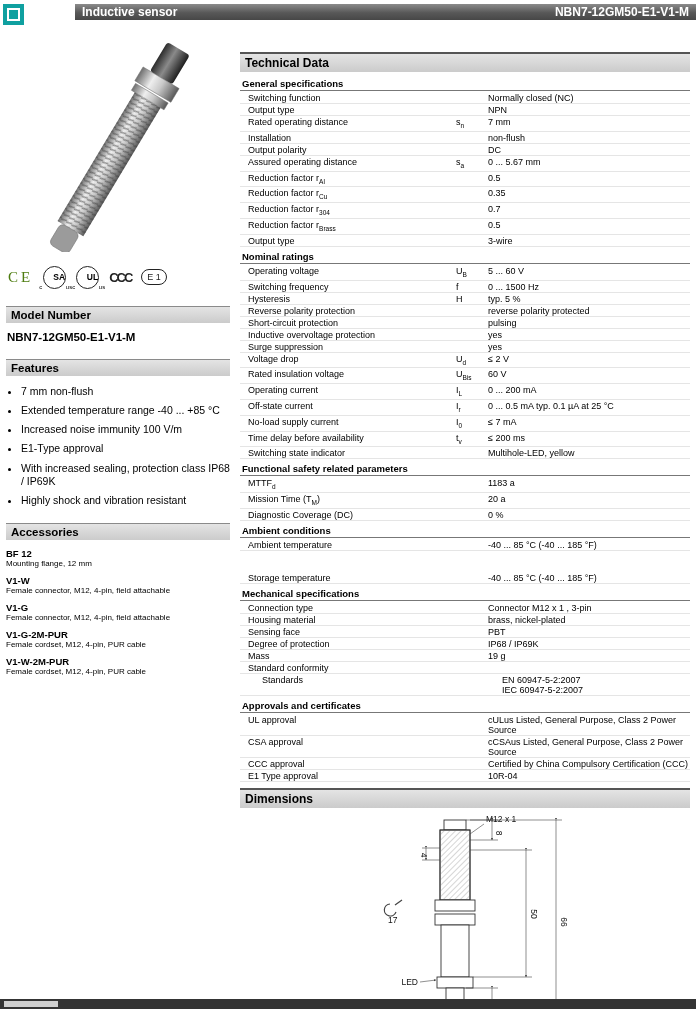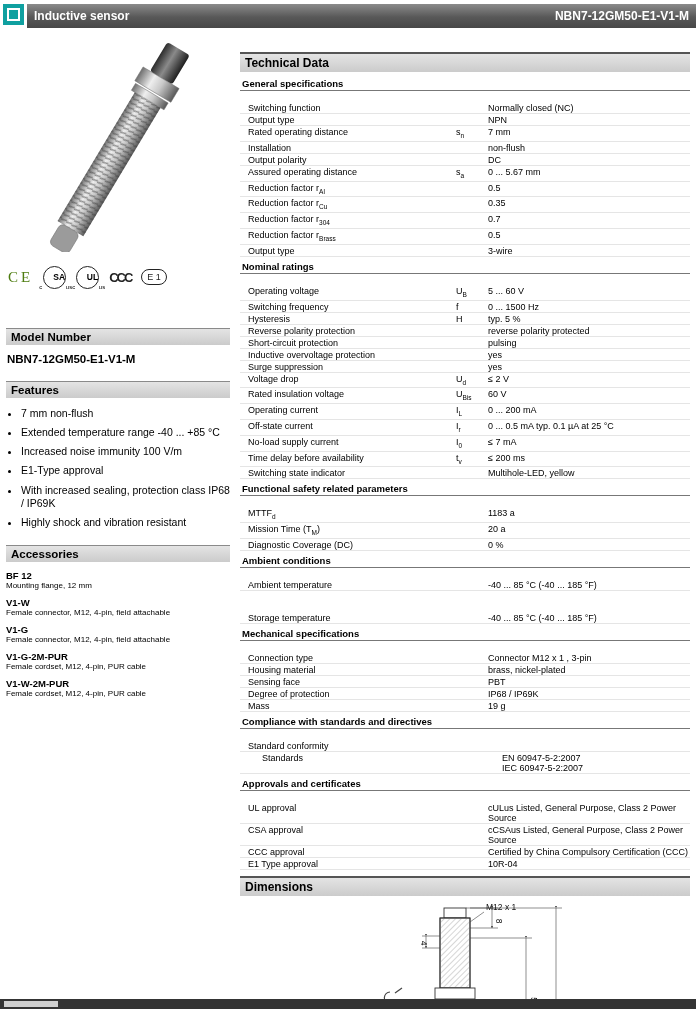--- a/index.html
+++ b/index.html
@@ -2,21 +2,21 @@
 <html><head>
 <meta charset="utf-8">
 <style>
   html,body{margin:0;padding:0;}
   body{
     width:696px;height:1009px;position:relative;overflow:hidden;
     background:#fff;color:#000;
     font-family:"Liberation Sans", sans-serif;
   }
   
-  .topbar{position:absolute;top:4px;left:3px;right:0;height:24px;display:flex;align-items:stretch;}
+  .topbar{position:absolute;top:4px;left:3px;right:0;height:16px;display:flex;align-items:stretch;gap:48px;}
   .logo{width:21px;height:21px;background:#0fa0a0;position:relative;flex:none;}
   .logo::after{content:"";position:absolute;inset:4px;border:2px solid #fff;}
   .titlebar{flex:1;margin-left:3px;background:linear-gradient(180deg,#8b8b8b,#585858 55%,#474747);
     color:#fff;display:flex;justify-content:space-between;align-items:center;
     padding:0 7px;font-size:12px;font-weight:bold;}
   
   .content{position:absolute;top:40px;left:6px;right:6px;display:flex;gap:10px;}
   .leftcol{width:224px;flex:none;}
   .rightcol{flex:1;min-width:0;}
   
@@ -27,33 +27,33 @@
   .photo{height:212px;position:relative;}
   .certs{display:flex;align-items:center;gap:10px;padding:8px 2px 4px 2px;height:34px;}
   .cert-ce{font-family:"Liberation Serif", serif;font-size:15px;letter-spacing:3px;color:#4d7c0f;}
   .cert-circle{width:21px;height:21px;border:1.5px solid #222;border-radius:50%;
     display:inline-flex;align-items:center;justify-content:flex-end;
     font-weight:bold;font-size:8.5px;position:relative;flex:none;}
   .cert-circle .pre{position:absolute;left:-5px;bottom:-2px;font-size:6px;font-weight:normal;}
   .cert-circle .suf{position:absolute;right:-7px;bottom:-2px;font-size:6px;font-weight:normal;}
   .cert-ccc{font-weight:bold;font-size:13px;letter-spacing:-2px;color:#222;}
   .cert-e1{border:1.5px solid #222;border-radius:9px;padding:2px 5px;font-size:9px;color:#222;}
-  .model-bar{margin-top:30px;}
+  .model-bar{margin-top:8px;}
   .model-number{font-weight:bold;font-size:11.5px;margin:8px 1px 16px 1px;}
   .features-list{margin:9px 0 16px 0;padding-left:15px;font-size:10.5px;font-weight:normal;line-height:1.25;}
   .features-list li{margin-bottom:6px;}
   #accessories-list{margin-top:8px;}
   .acc{margin-bottom:7px;}
   .acc-name{font-weight:bold;font-size:9.5px;}
   .acc-desc{font-size:8px;}
   
   .tech-bar{margin-top:12px;}
   #tech-sections{margin-top:5px;}
   .tsec-title{font-weight:bold;font-size:9.5px;border-bottom:1px solid #777;
-    padding:1px 0 1px 2px;margin-top:3px;margin-bottom:11px;}
+    padding:1px 0 1px 2px;margin-top:3px;margin-bottom:1px;}
   .trow{display:flex;font-size:9px;line-height:10px;border-bottom:1px solid #e5e5e5;padding:1px 0 0 0;}
   .trow.gap{margin-bottom:21px;}
   .tlabel{width:208px;flex:none;padding-left:8px;}
   .tlabel.ind2{padding-left:22px;}
   .tsym{width:32px;flex:none;}
   .tval{flex:1;min-width:0;}
   sub{font-size:6.5px;}
   
   .dim-area{height:238px;}
   svg text{font-family:"Liberation Sans", sans-serif;}
@@ -406,21 +406,20 @@
             <div>IP68 / IP69K</div>
           </div>
         </div>
         <div class="trow">
           <div class="tlabel">Mass</div>
           <div class="tsym"></div>
           <div class="tval">
             <div>19 g</div>
           </div>
         </div>
-        <div class="tsec-title">Compliance with standards and directives</div>
         <div class="trow">
           <div class="tlabel">Standard conformity</div>
           <div class="tsym"></div>
           <div class="tval"></div>
         </div>
         <div class="trow">
           <div class="tlabel ind2">Standards</div>
           <div class="tsym"></div>
           <div class="tval">
             <div>EN 60947-5-2:2007</div>

